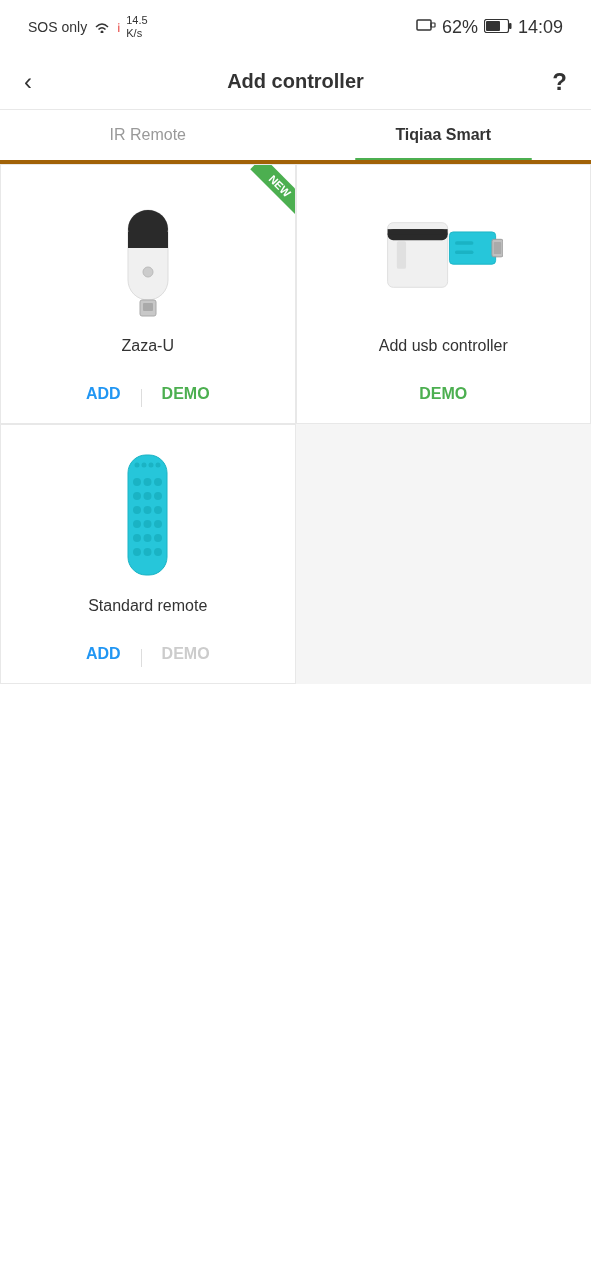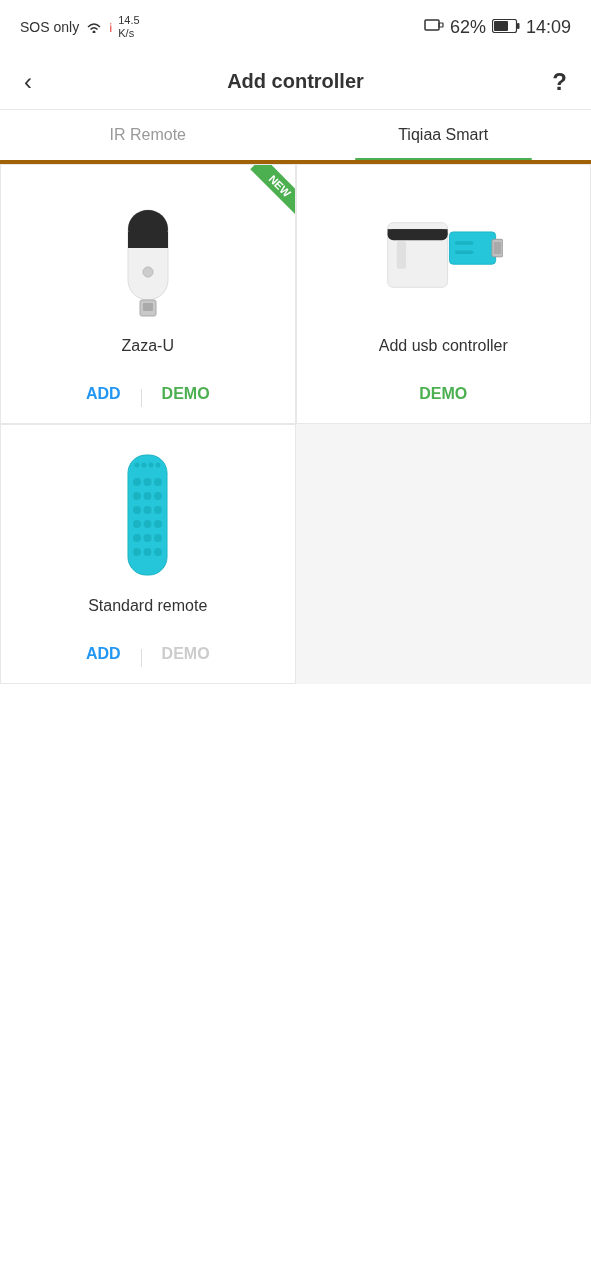--- a/index.html
+++ b/index.html
@@ -10,21 +10,21 @@
       width: 591px;
       min-height: 1280px;
       overflow-x: hidden;
     }
 
     
     .status-bar {
       display: flex;
       justify-content: space-between;
       align-items: center;
-      padding: 8px 20px;
+      padding: 8px 28px;
       height: 54px;
       background: #fff;
     }
     .status-left {
       display: flex;
       align-items: center;
       gap: 6px;
       font-size: 14px;
       color: #333;
     }
@@ -79,21 +79,21 @@
       flex: 1;
       text-align: center;
       padding: 16px 0;
       font-size: 16px;
       color: #999;
       cursor: pointer;
       position: relative;
     }
     .tab.active {
       color: #333;
-      font-weight: 400;
+      font-weight: 700;
     }
     .tab.active::after {
       content: '';
       position: absolute;
       bottom: 0;
       left: 20%;
       right: 20%;
       height: 2px;
       background: #4CAF50;
       border-radius: 2px;

